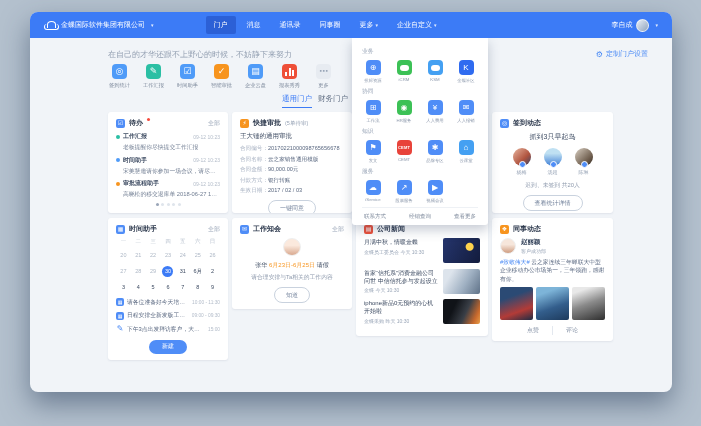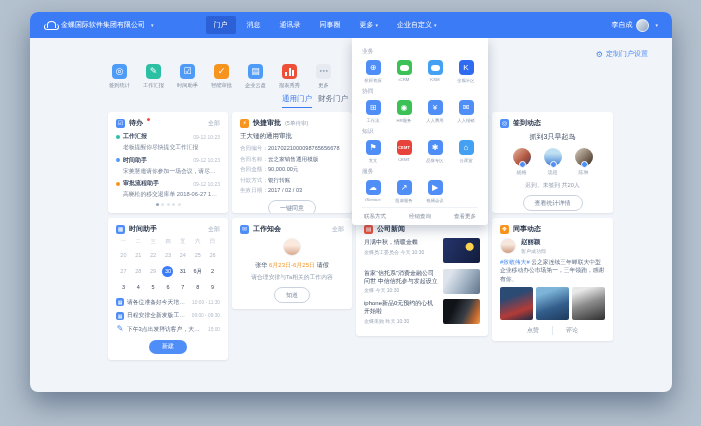--- a/index.html
+++ b/index.html
@@ -152,20 +152,21 @@
     </div>
     <div class="nav-user">
       <span>李自成</span>
       <span class="navatar-sm"></span>
       <span class="caret">▾</span>
     </div>
   </div>
 
   <div class="content">
 
+    <div class="motto">在自己的才华还跟不上野心的时候，不妨静下来努力</div>
     <div class="customize">
       <span class="gear">⚙</span>
       <span>定制门户设置</span>
     </div>
 
     <div class="qapps">
       <div class="qapp">
         <div class="qicon" style="background-color: rgb(79, 155, 248);">◎</div>
         <div class="qlabel">签到统计</div>
       </div>

